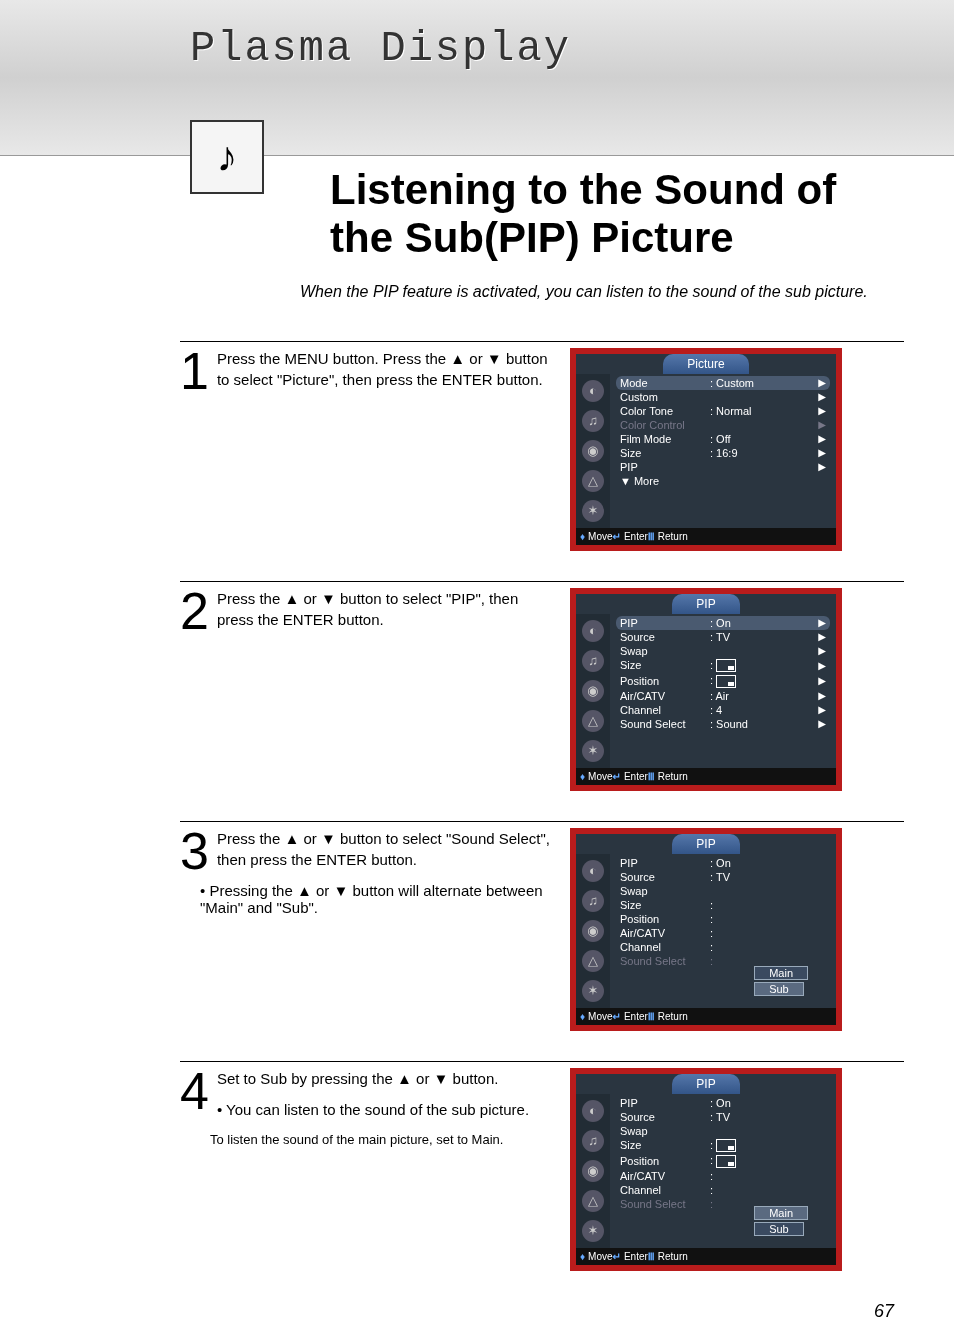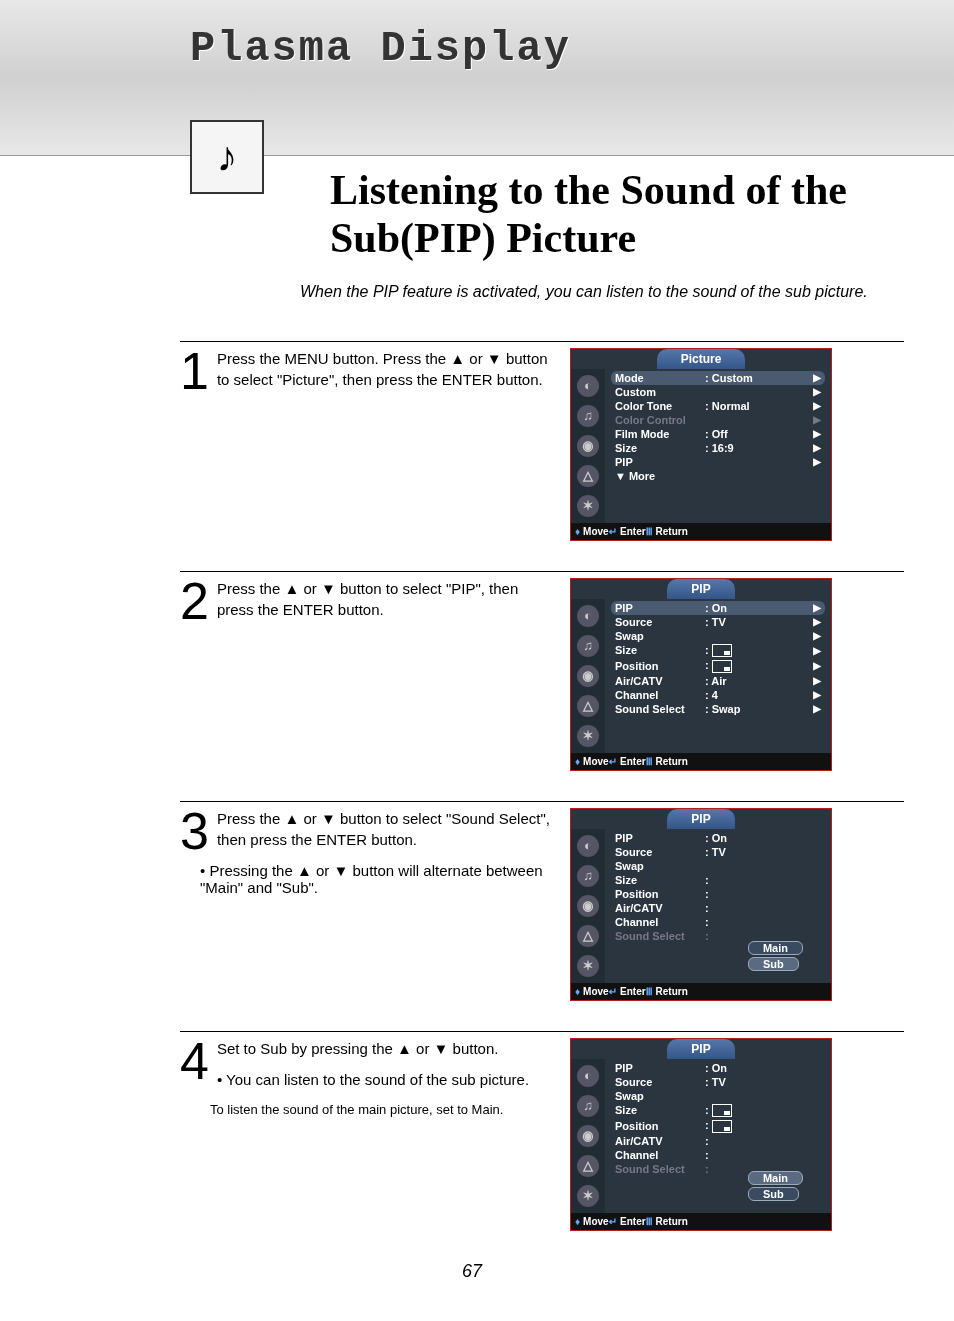--- a/index.html
+++ b/index.html
@@ -1,47 +1,47 @@
 <!DOCTYPE html>
 <html><head>
 <meta charset="utf-8">
 <style>
 body{margin:0;background:#fff;font-family:Arial,Helvetica,sans-serif;width:954px}
 .page{padding:40px 50px 30px 50px;position:relative}
 .header-band{background:linear-gradient(#e8e8e8,#d0d0d0,#e8e8e8);height:120px;margin:-40px -50px 0 -50px;padding:25px 40px 10px 190px;position:relative;border-bottom:1px solid #999}
-.plasma-title{font-family:'Courier New',monospace;font-size:42px;font-weight:bold;color:#333;text-shadow:1px 1px 0 #fff;letter-spacing:2px}
+.plasma-title{font-family:'Courier New',monospace;font-size:42px;font-weight:normal;color:#333;text-shadow:1px 1px 0 #fff;letter-spacing:2px}
 .music-icon{position:absolute;left:190px;top:120px;width:70px;height:70px;border:2px solid #333;display:flex;align-items:center;justify-content:center;font-size:42px;background:#f5f5f5}
-.main-title{font-size:42px;font-weight:bold;margin:10px 0 10px 280px;line-height:1.15;font-family:Liberation Serif, serif}
+.main-title{font-size:42px;font-weight:bold;margin:10px 0 10px 280px;line-height:1.15;font-family:Liberation Sans, sans-serif}
 .intro{font-style:italic;font-size:16px;margin:20px 0 40px 250px}
 .step-row{display:flex;border-top:1px solid #000;padding-top:6px;margin-left:130px;margin-bottom:30px}
 .step-left{flex:0 0 370px;padding-right:20px}
 .step-num{font-size:52px;font-weight:300;font-family:'Arial Narrow',Arial;float:left;margin-right:8px;line-height:0.9}
 .step-text{font-size:15px;line-height:1.4}
 .step-bullet{margin:12px 0 0 20px;font-size:15px}
 .step-note{margin:14px 0 16px 30px;font-size:13px;font-family:'Arial Narrow',Arial}
-.osd{width:260px;background:#2a3540;border:1px solid #b91c1c;font-size:11px;color:#fff;font-weight:bold}
+.osd{width:260px;background:#2a3540;border:6px solid #b91c1c;font-size:11px;color:#fff;font-weight:normal}
 .osd-title-bar{display:flex}
 .osd-title-tab{background:linear-gradient(#5577aa,#335588);padding:3px 24px;border-radius:10px 10px 0 0;margin:0 auto;font-size:12px}
 .osd-body{display:flex}
 .osd-icons{width:34px;display:flex;flex-direction:column;align-items:center;gap:8px;padding:6px 0;background:#222c35}
 .osd-icon{width:22px;height:22px;border-radius:50%;background:#556;display:flex;align-items:center;justify-content:center;font-size:13px;color:#ccc}
 .osd-list{flex:1;padding:2px 6px}
 .osd-row{display:flex;align-items:center;padding:1px 4px;position:relative}
 .osd-row.sel{background:#4a5a70;border-radius:6px}
 .osd-row.dis{color:#778}
 .osd-label{flex:0 0 90px}
 .osd-val{flex:1}
 .osd-arrow{font-size:10px}
 .osd-foot{background:#111;display:flex;justify-content:flex-start;padding:3px 4px;font-size:10px}
 .osd-foot span b{color:#6af;margin-right:3px}
-.opt-box{background:#5a6a80;border:1px solid #9ab;padding:0 14px;border-radius:6px;font-size:11px;display:inline-block;margin:1px 0}
+.opt-box{background:#5a6a80;border:1px solid #9ab;padding:0 14px;border-radius:0;font-size:11px;display:inline-block;margin:1px 0}
 .opt-box.sel{background:#3a4a60}
 .mini-rect{display:inline-block;width:18px;height:11px;border:1px solid #fff;position:relative;vertical-align:middle}
 .mini-rect::after{content:"";position:absolute;width:6px;height:4px;background:#fff;right:1px;bottom:1px}
-.page-num{text-align:center;font-style:italic;font-size:18px;margin-top:28px;margin-right:10px}
+.page-num{text-align:right;font-style:italic;font-size:18px;margin-top:28px;margin-right:10px}
 </style>
 </head>
 <body>
 
 <div class="page">
  <div class="header-band">
   <div class="plasma-title">Plasma Display</div>
  </div>
  <div class="music-icon">♪</div>
  <div class="main-title">Listening to the Sound of the Sub(PIP) Picture</div>
@@ -169,21 +169,21 @@
    <span class="osd-val">:  Air</span>
    <span class="osd-arrow">▶</span>
   </div>
                 <div class="osd-row">
    <span class="osd-label">Channel</span>
    <span class="osd-val">:  4</span>
    <span class="osd-arrow">▶</span>
   </div>
                 <div class="osd-row">
    <span class="osd-label">Sound Select</span>
-   <span class="osd-val">:  Swap</span>
+   <span class="osd-val">:  Sound</span>
    <span class="osd-arrow">▶</span>
   </div>
               </div>
   </div>
 
   <div class="osd-foot">
    <span><b>♦</b>Move</span>
    <span><b>↵</b>Enter</span>
    <span><b>Ⅲ</b>Return</span>
   </div>

